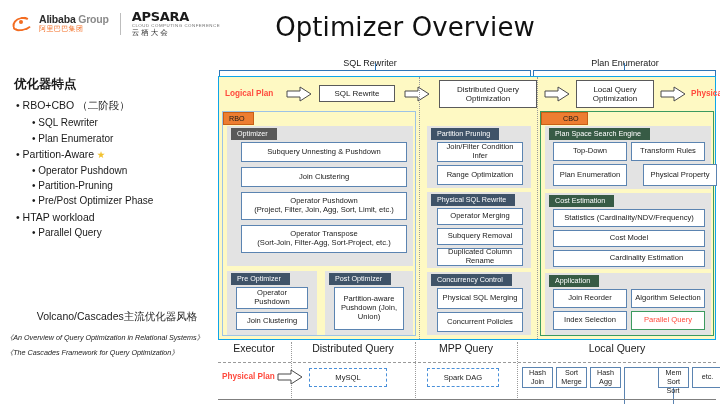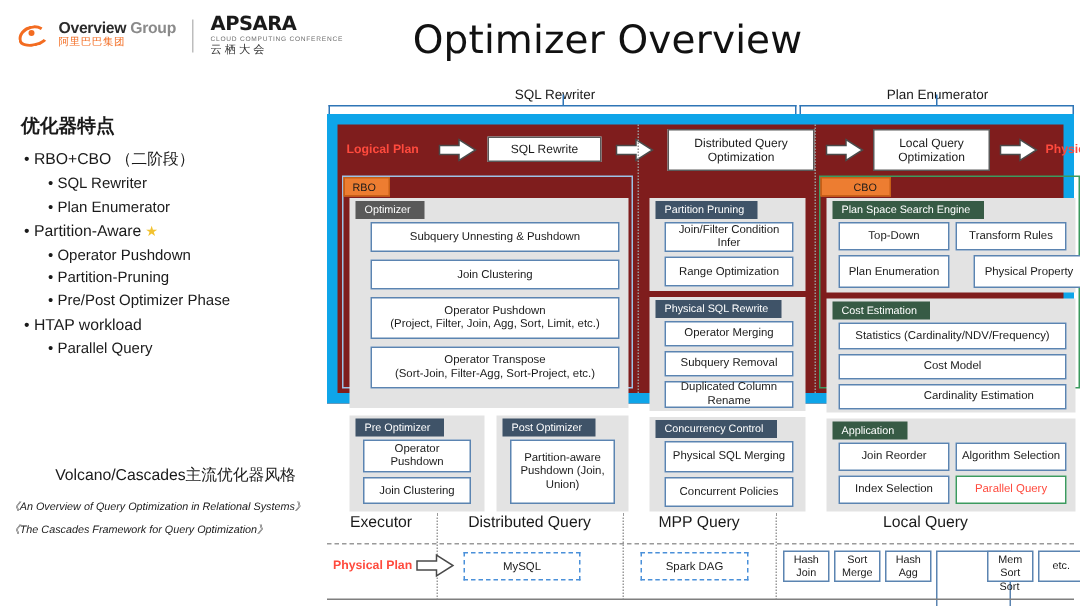--- a/index.html
+++ b/index.html
@@ -47,21 +47,21 @@
     text-align: center; font-size: 26px; color: #111; letter-spacing: .1px;
     font-family: "DejaVu Sans", sans-serif;
   }
 
   
   .phase-label { position: absolute; font-size: 9px; color: #1a1a1a; text-align: center; }
   .phase-bar { position: absolute; height: 9px; border: 1.3px solid #2E75B6; border-bottom: none; background: #fff; }
   .phase-stem { position: absolute; width: 1.3px; height: 7px; background: #2E75B6; }
 
   
-  #diagram { position: absolute; left: 218px; top: 76px; width: 498px; height: 193px; border: 7px solid #0ea5e9; background: #7f1d1d; }
+  #diagram { position: absolute; left: 218px; top: 76px; width: 498px; height: 264px; border: 1px solid #0ea5e9; background: #fef9c3; }
 
   
   #pipeline { position: relative; height: 34px; }
   .pipe-txt { position: absolute; font-size: 8.2px; font-weight: bold; color: #FF4A3D; top: 12px; white-space: nowrap; }
   .pipe-box {
     position: absolute; border: 1px solid #5a5a5a; background: #fff;
     font-size: 8px; color: #1a1a1a; display: flex; align-items: center;
     justify-content: center; text-align: center; line-height: 1.15;
   }
   .arrow { position: absolute; top: 9px; width: 26px; height: 16px; }
@@ -116,21 +116,21 @@
 </style>
 </head>
 <body>
 
 <div id="logo-bar">
   <div class="ali-mark">
     <div class="swoosh"></div>
       <div class="dot"></div>
   </div>
   <div class="ali-text">
-    <div class="ali-en"><span>Overview</span>
+    <div class="ali-en"><span>Alibaba</span>
       <span class="grey">Group</span></div>
     <div class="ali-cn">阿里巴巴集团</div>
   </div>
   <div class="logo-div"></div>
   <div class="apsara">
     <div class="apsara-en">APSARA</div>
     <div class="apsara-sub">CLOUD COMPUTING CONFERENCE</div>
     <div class="apsara-cn">云栖大会</div>
   </div>
 </div>

